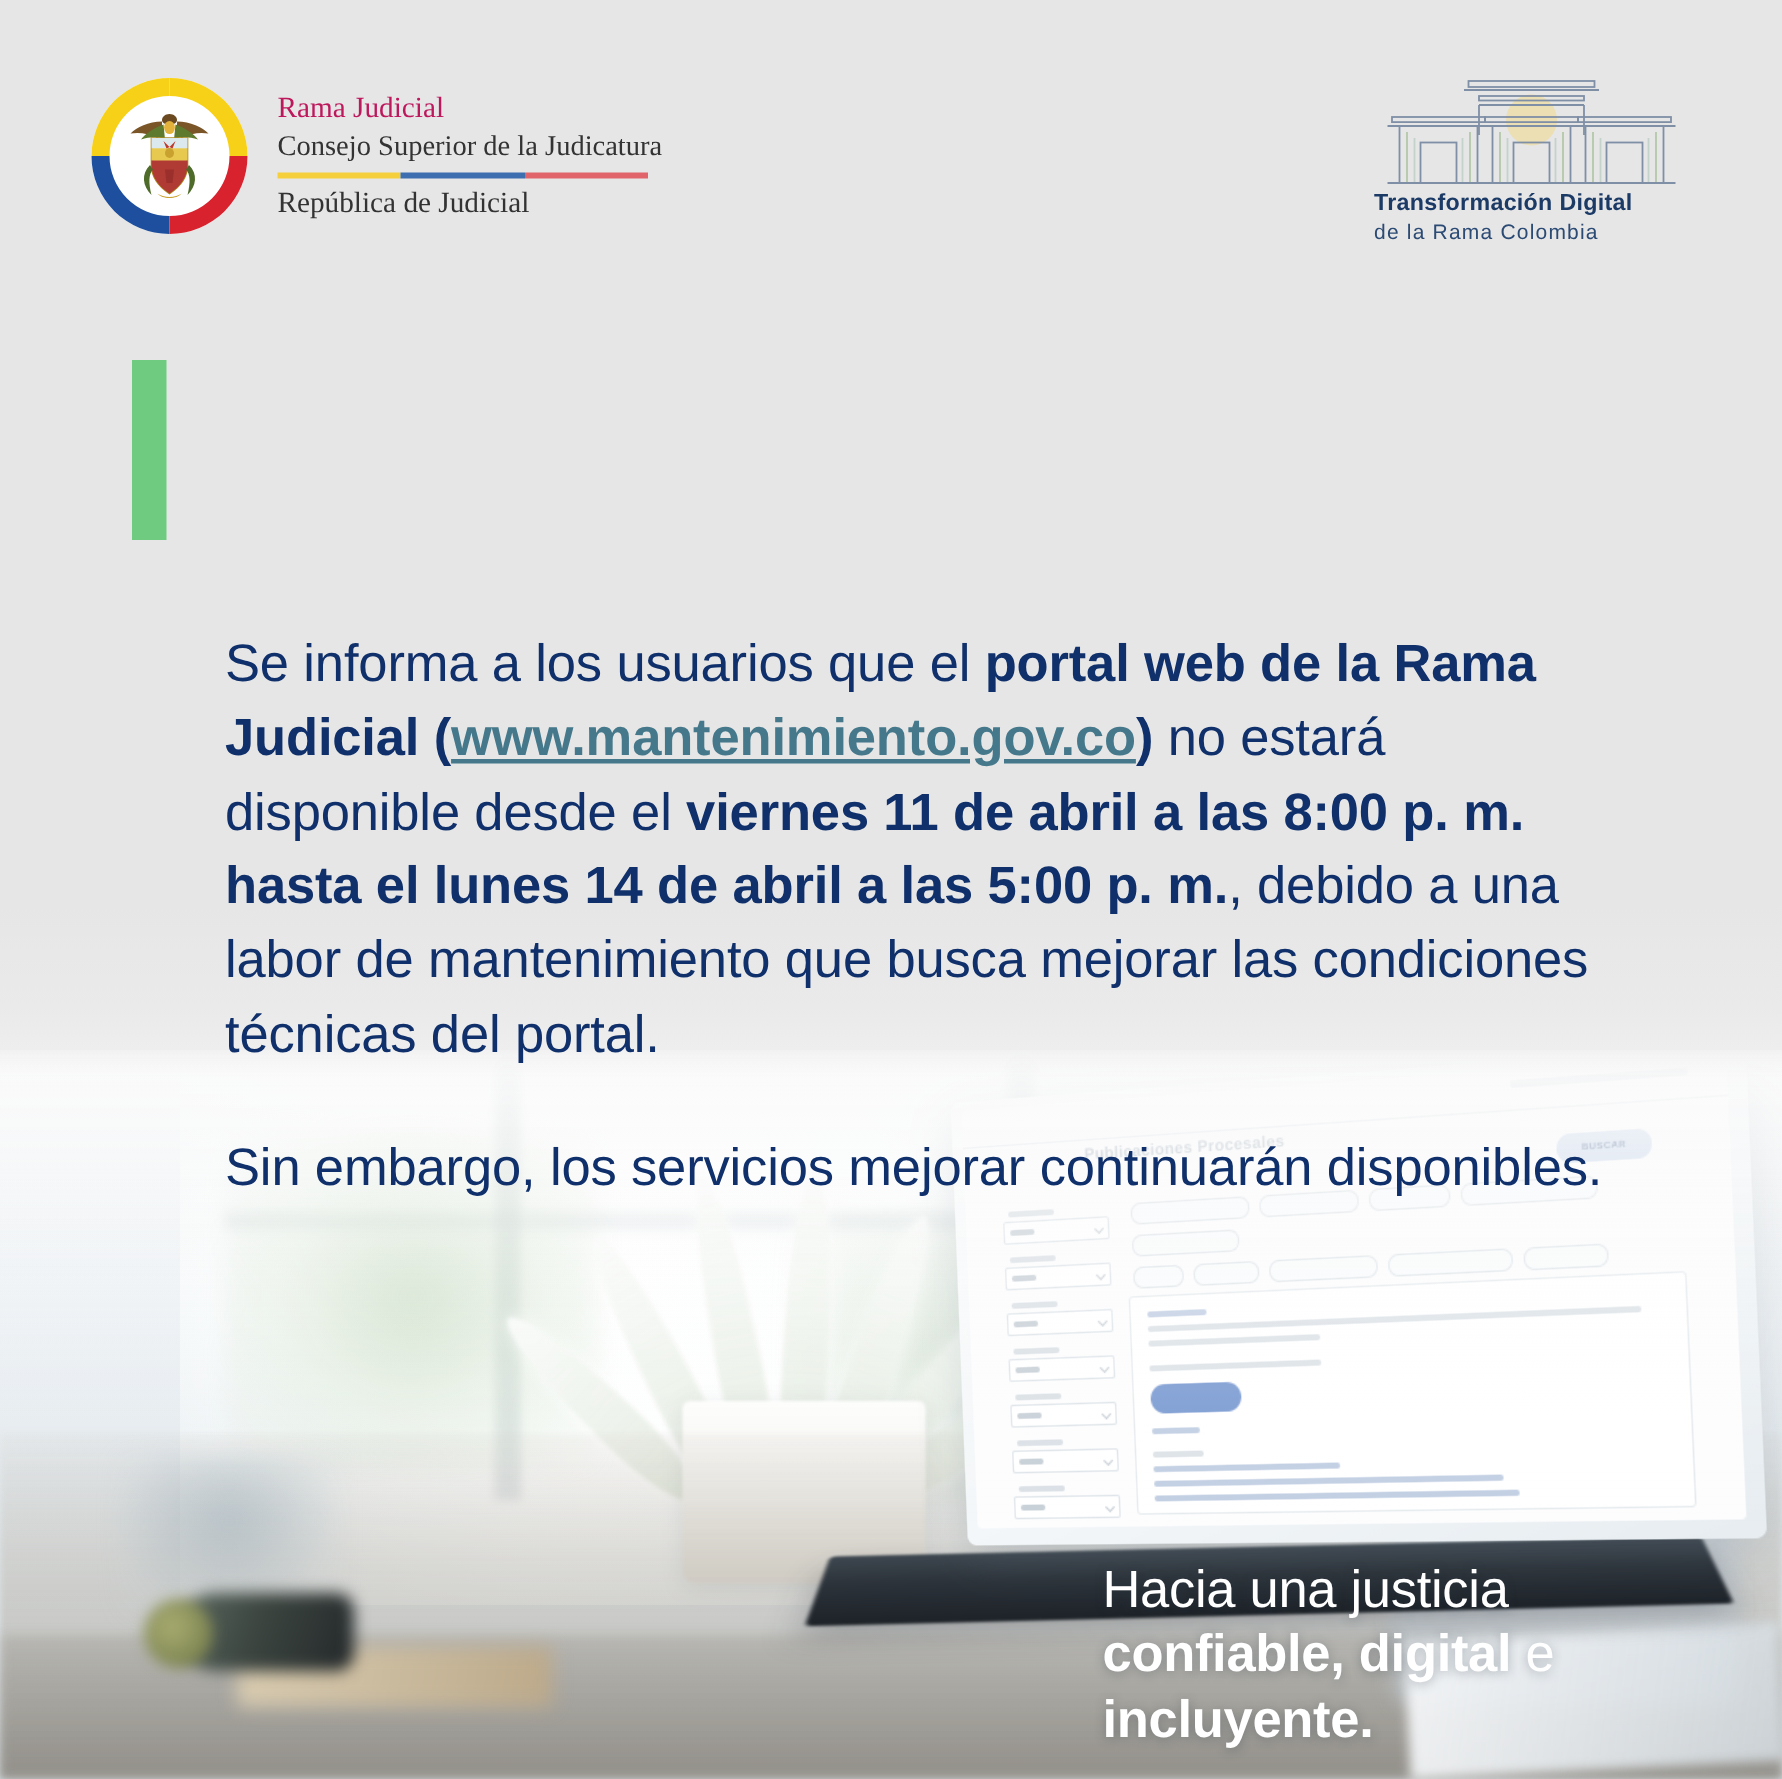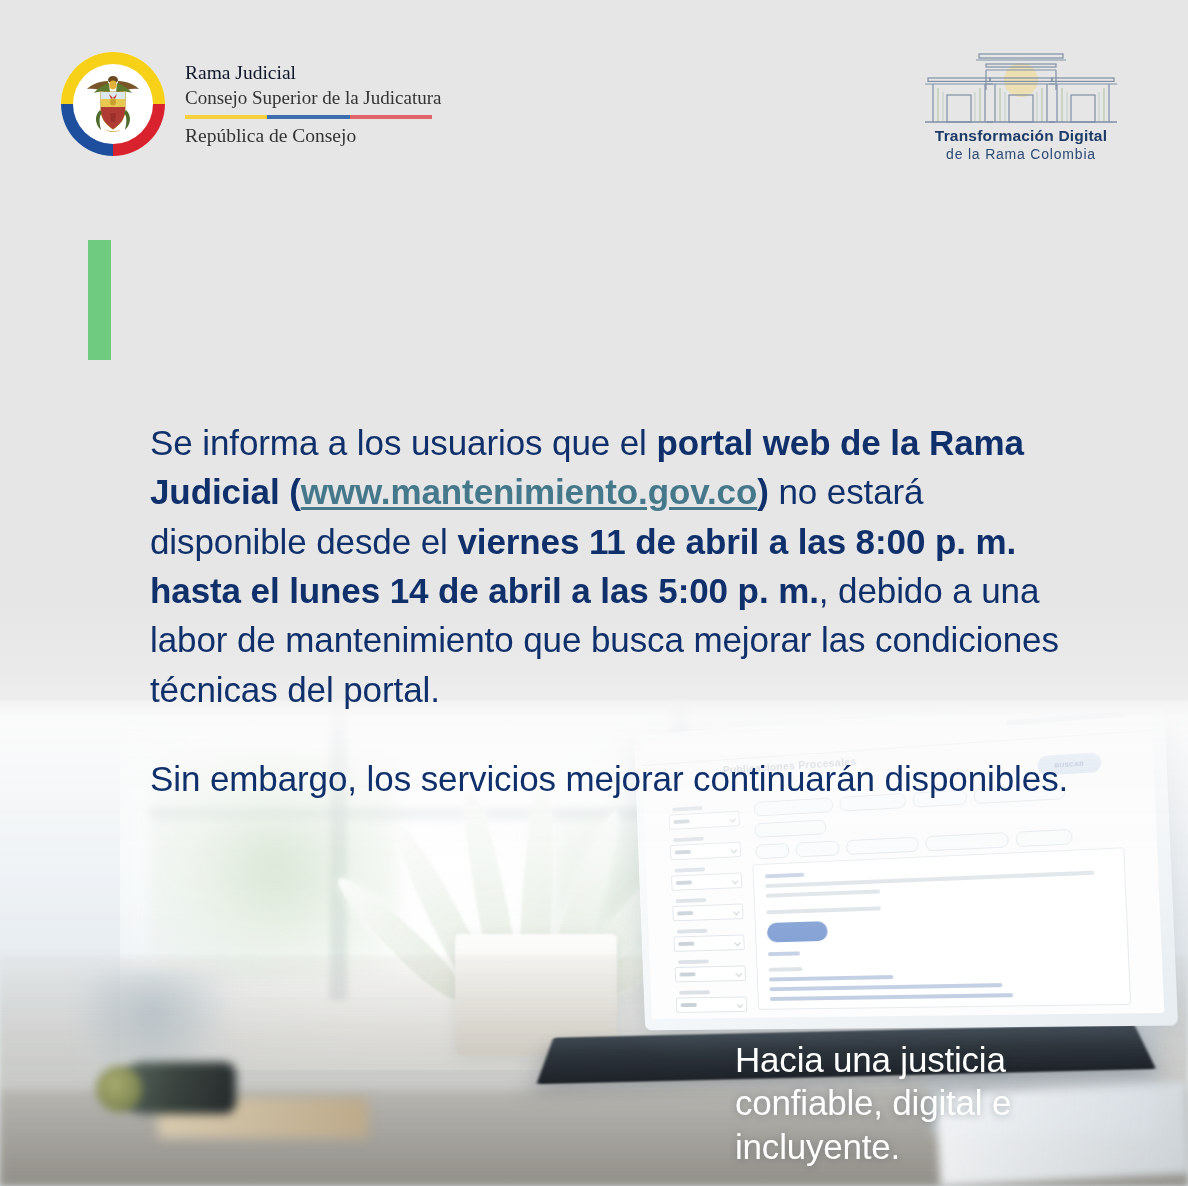--- a/index.html
+++ b/index.html
@@ -192,30 +192,30 @@
   }
 
   
   .header{position:absolute;left:0;top:0;width:1188px;height:185px;}
 
   .logo-left{position:absolute;left:57px;top:48px;display:flex;align-items:center;gap:16px;}
   .shield-wrap{position:relative;width:112px;height:112px;flex:0 0 112px;}
   .shield-ring{position:absolute;inset:0;}
   .coat{position:absolute;left:50%;top:50%;transform:translate(-50%,-50%);width:60px;height:64px;}
   .logo-left-text{font-family:"Liberation Serif", serif;color:#3a3a3a;}
-  .lt1{font-size:19.5px;line-height:1.28;color:#0f172a;}
+  .lt1{font-size:19.5px;line-height:1.28;color:#be185d;}
   .lt2{font-size:19px;line-height:1.28;color:#333;white-space:nowrap;}
   .tricolor{display:flex;width:247px;height:3.5px;margin:5px 0 6px 0;}
   .tricolor i{display:block;height:100%;}
   .tc-y{flex:1;background:#f5cf3c;}
   .tc-b{flex:1;background:#3d6fb0;}
   .tc-r{flex:1;background:#e0646a;}
   .lt3{font-size:19.5px;color:#333;}
 
-  .logo-right{position:absolute;right:62px;top:48px;width:210px;text-align:center;}
+  .logo-right{position:absolute;right:62px;top:48px;width:210px;}
   .td-building{width:210px;height:78px;display:block;}
   .td-t1{font-size:15.5px;font-weight:bold;color:#1b3a66;letter-spacing:.2px;margin-top:1px;}
   .td-t2{font-size:14px;color:#2b4a74;letter-spacing:.8px;margin-top:1px;}
 
   
   .title-row{position:absolute;left:88px;top:240px;display:flex;align-items:center;gap:29px;}
   .accent-bar{width:23px;height:120px;background:#6ecb7f;flex:0 0 23px;}
   .title{
     font-size:62px;font-weight:bold;color:#0d2764;letter-spacing:-.6px;
     line-height:1;white-space:nowrap;
@@ -235,21 +235,21 @@
     text-underline-offset:3px;
   }
 
   
   .tagline{
     position:absolute;right:33px;bottom:18px;width:420px;
     text-align:left;color:#ffffff;font-size:35px;line-height:1.24;
     letter-spacing:-.2px;
     text-shadow:0 1px 7px rgba(40,55,70,.34);
   }
-  .tagline b{font-weight:normal;}
+  .tagline b{font-weight:bold;}
 </style>
 </head>
 <body>
 
 <div class="poster">
 
   <div class="photo-layer">
     <div class="photo-base"></div>
     <div class="win-light"></div>
     <div class="win-frame-v" style="left:330px;"></div>
@@ -414,21 +414,21 @@
       </div>
 
       <div class="logo-left-text">
         <div class="lt1">Rama Judicial</div>
         <div class="lt2">Consejo Superior de la Judicatura</div>
         <div class="tricolor">
           <i class="tc-y"></i>
           <i class="tc-b"></i>
           <i class="tc-r"></i>
         </div>
-        <div class="lt3">República de Consejo</div>
+        <div class="lt3">República de Judicial</div>
       </div>
     </div>
 
     <div class="logo-right">
       <svg class="td-building" viewBox="0 0 210 78">
         <g fill="none" stroke="#7f8fa6" stroke-width="1.2">
 
           <circle cx="105" cy="32" r="17" fill="#f0d88a" stroke="none" opacity=".55"></circle>
 
           <rect x="63" y="6" width="84" height="4"></rect>

